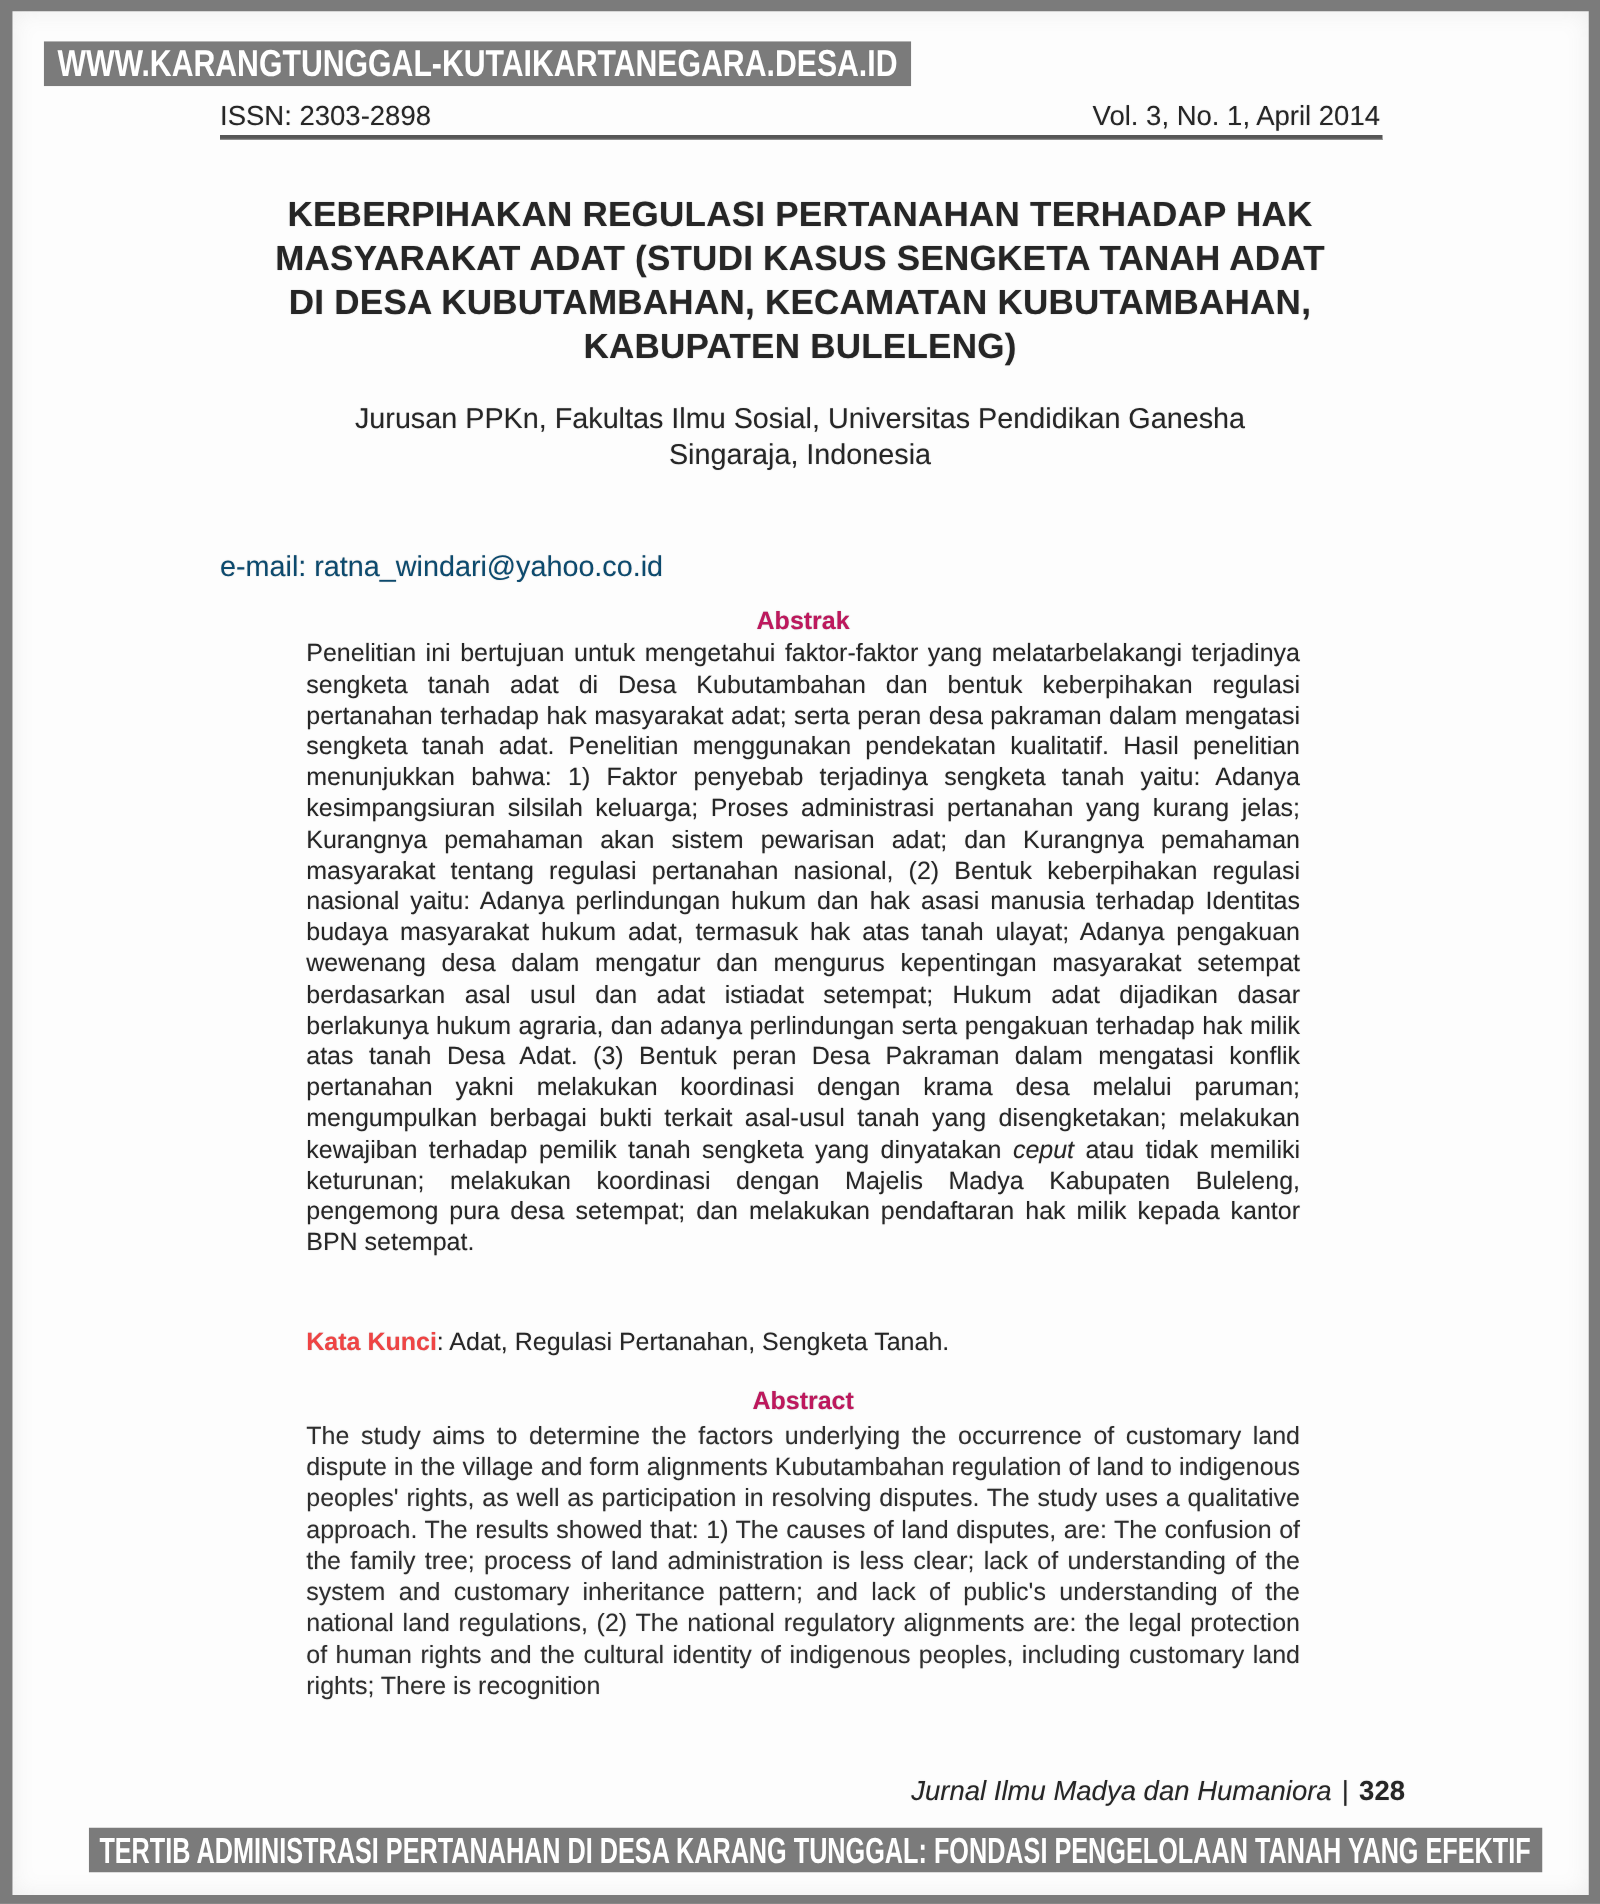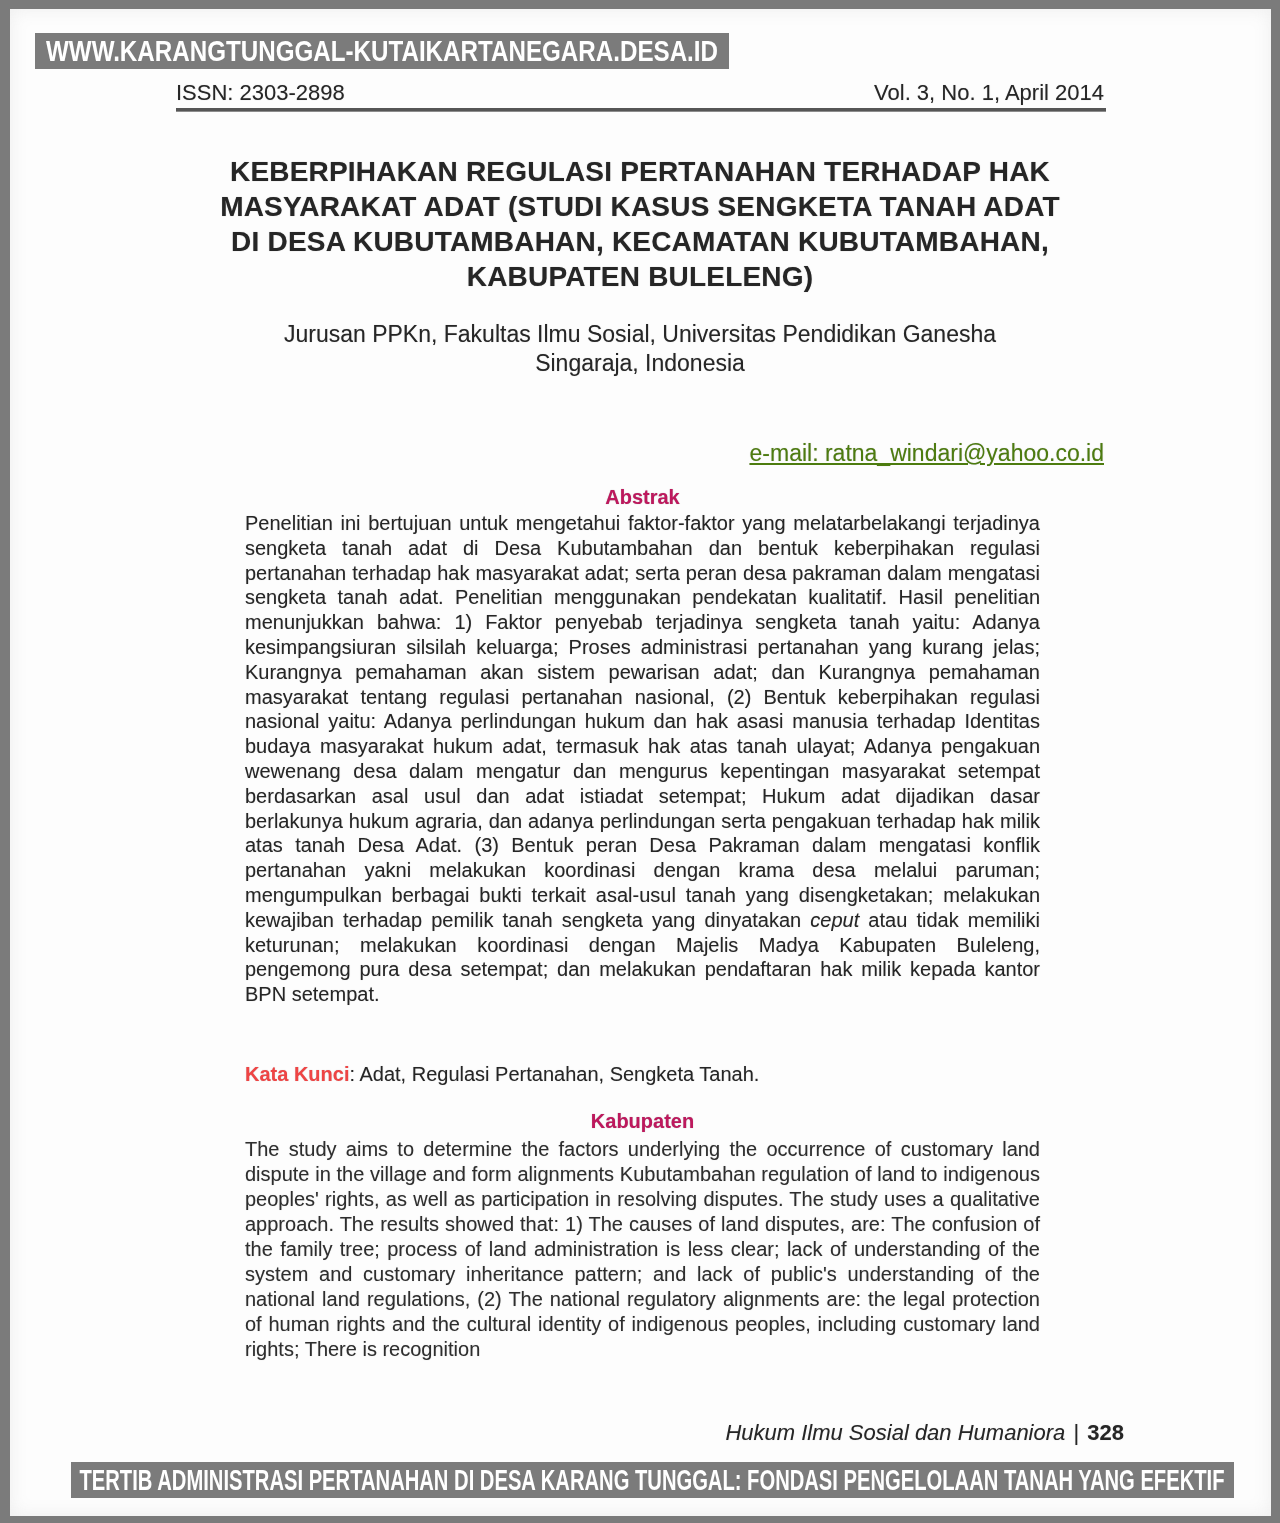--- a/index.html
+++ b/index.html
@@ -59,25 +59,24 @@
     left: 166px; top: 311px; width: 928px;
     text-align: center;
     font-size: 23px; line-height: 29px;
     color: #2b2b2b;
     text-shadow: 0 0 1px rgba(40,40,40,0.30);
   }
 
   .email {
     position: absolute;
     left: 166px; top: 431px; width: 928px;
-    text-align: right;
+    text-align: left;
     font-size: 23px;
-    color: #4d7c0f;
+    color: #0c4a6e;
     text-shadow: 0 0 1px rgba(40,40,40,0.30);
-    text-decoration: underline;
   }
 
   .abs-heading {
     position: absolute;
     left: 235px; width: 795px;
     text-align: center;
     font-weight: bold;
     font-size: 20px;
     color: #be185d;
     text-shadow: 0 0 1px rgba(25,25,25,0.35);
@@ -150,25 +149,25 @@
       <div>Singaraja, Indonesia</div>
     </div>
 
     <div class="email">e-mail: ratna_windari@yahoo.co.id</div>
 
     <div class="abs-heading abstrak-heading">Abstrak</div>
     <p class="abs-text id"><span>Penelitian ini bertujuan untuk mengetahui faktor-faktor yang melatarbelakangi terjadinya sengketa tanah adat di Desa Kubutambahan dan bentuk keberpihakan regulasi pertanahan terhadap hak masyarakat adat; serta peran desa pakraman dalam mengatasi sengketa tanah adat. Penelitian menggunakan pendekatan kualitatif. Hasil penelitian menunjukkan bahwa: 1) Faktor penyebab terjadinya sengketa tanah yaitu: Adanya kesimpangsiuran silsilah keluarga; Proses administrasi pertanahan yang kurang jelas; Kurangnya pemahaman akan sistem pewarisan adat; dan Kurangnya pemahaman masyarakat tentang regulasi pertanahan nasional, (2) Bentuk keberpihakan regulasi nasional yaitu: Adanya perlindungan hukum dan hak asasi manusia terhadap Identitas budaya masyarakat hukum adat, termasuk hak atas tanah ulayat; Adanya pengakuan wewenang desa dalam mengatur dan mengurus kepentingan masyarakat setempat berdasarkan asal usul dan adat istiadat setempat; Hukum adat dijadikan dasar berlakunya hukum agraria, dan adanya perlindungan serta pengakuan terhadap hak milik atas tanah Desa Adat. (3) Bentuk peran Desa Pakraman dalam mengatasi konflik pertanahan yakni melakukan koordinasi dengan krama desa melalui paruman; mengumpulkan berbagai bukti terkait asal-usul tanah yang disengketakan; melakukan kewajiban terhadap pemilik tanah sengketa yang dinyatakan </span><i>ceput</i><span> atau tidak memiliki keturunan; melakukan koordinasi dengan Majelis Madya Kabupaten Buleleng, pengemong pura desa setempat; dan melakukan pendaftaran hak milik kepada kantor BPN setempat.</span></p>
 
     <p class="keywords"><b>Kata Kunci</b><span>: Adat, Regulasi Pertanahan, Sengketa Tanah.</span></p>
 
-    <div class="abs-heading abstract-heading">Kabupaten</div>
+    <div class="abs-heading abstract-heading">Abstract</div>
     <p class="abs-text en">The study aims to determine the factors underlying the occurrence of customary land dispute in the village and form alignments Kubutambahan regulation of land to indigenous peoples' rights, as well as participation in resolving disputes. The study uses a qualitative approach. The results showed that: 1) The causes of land disputes, are: The confusion of the family tree; process of land administration is less clear; lack of understanding of the system and customary inheritance pattern; and lack of public's understanding of the national land regulations, (2) The national regulatory alignments are: the legal protection of human rights and the cultural identity of indigenous peoples, including customary land rights; There is recognition</p>
 
     <div class="footer">
-      <i>Hukum Ilmu Sosial dan Humaniora</i>
+      <i>Jurnal Ilmu Madya dan Humaniora</i>
       <span>|</span>
       <b>328</b>
     </div>
 
     <div class="banner banner-bottom">
       <svg width="1163" height="36" xmlns="http://www.w3.org/2000/svg">
         <rect x="0" y="0" width="1163" height="36" fill="#7b7b7b"></rect>
         <text x="581" y="28" text-anchor="middle" textLength="1145" lengthAdjust="spacingAndGlyphs" font-family="Liberation Sans, sans-serif" font-size="29" font-weight="bold" fill="#ffffff">TERTIB ADMINISTRASI PERTANAHAN DI DESA KARANG TUNGGAL: FONDASI PENGELOLAAN TANAH YANG EFEKTIF</text>
       </svg>
     </div>

